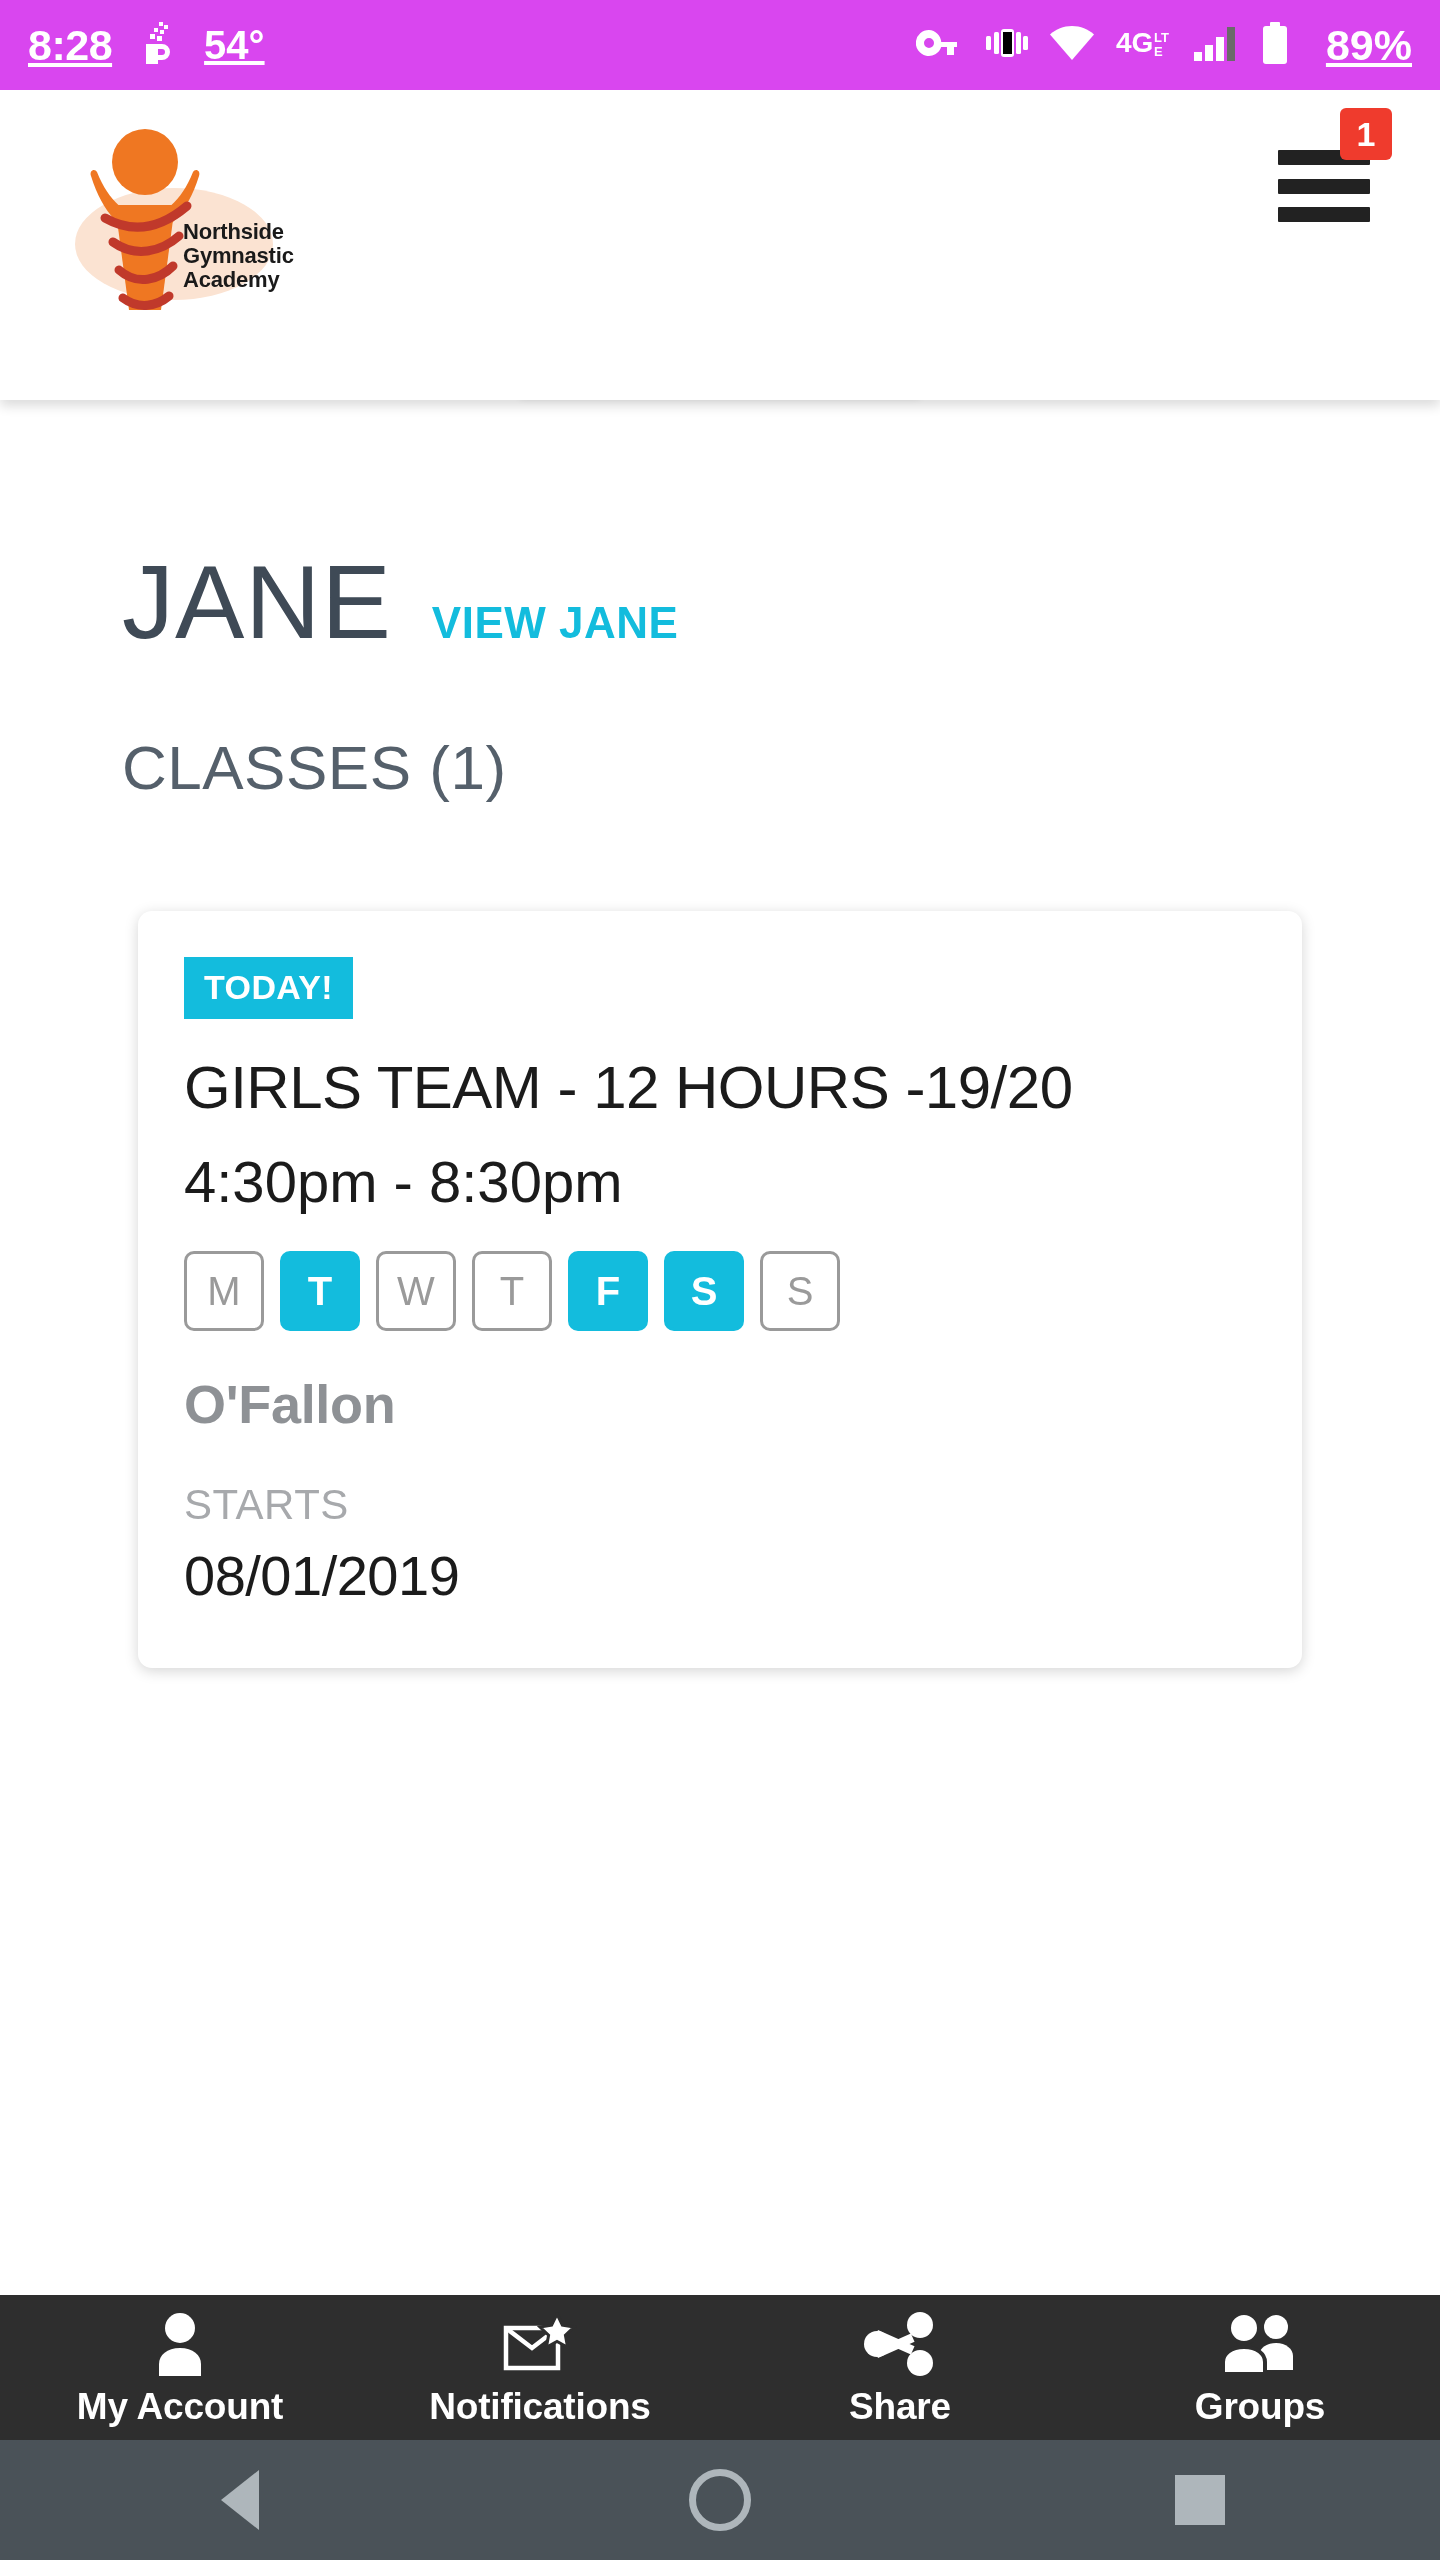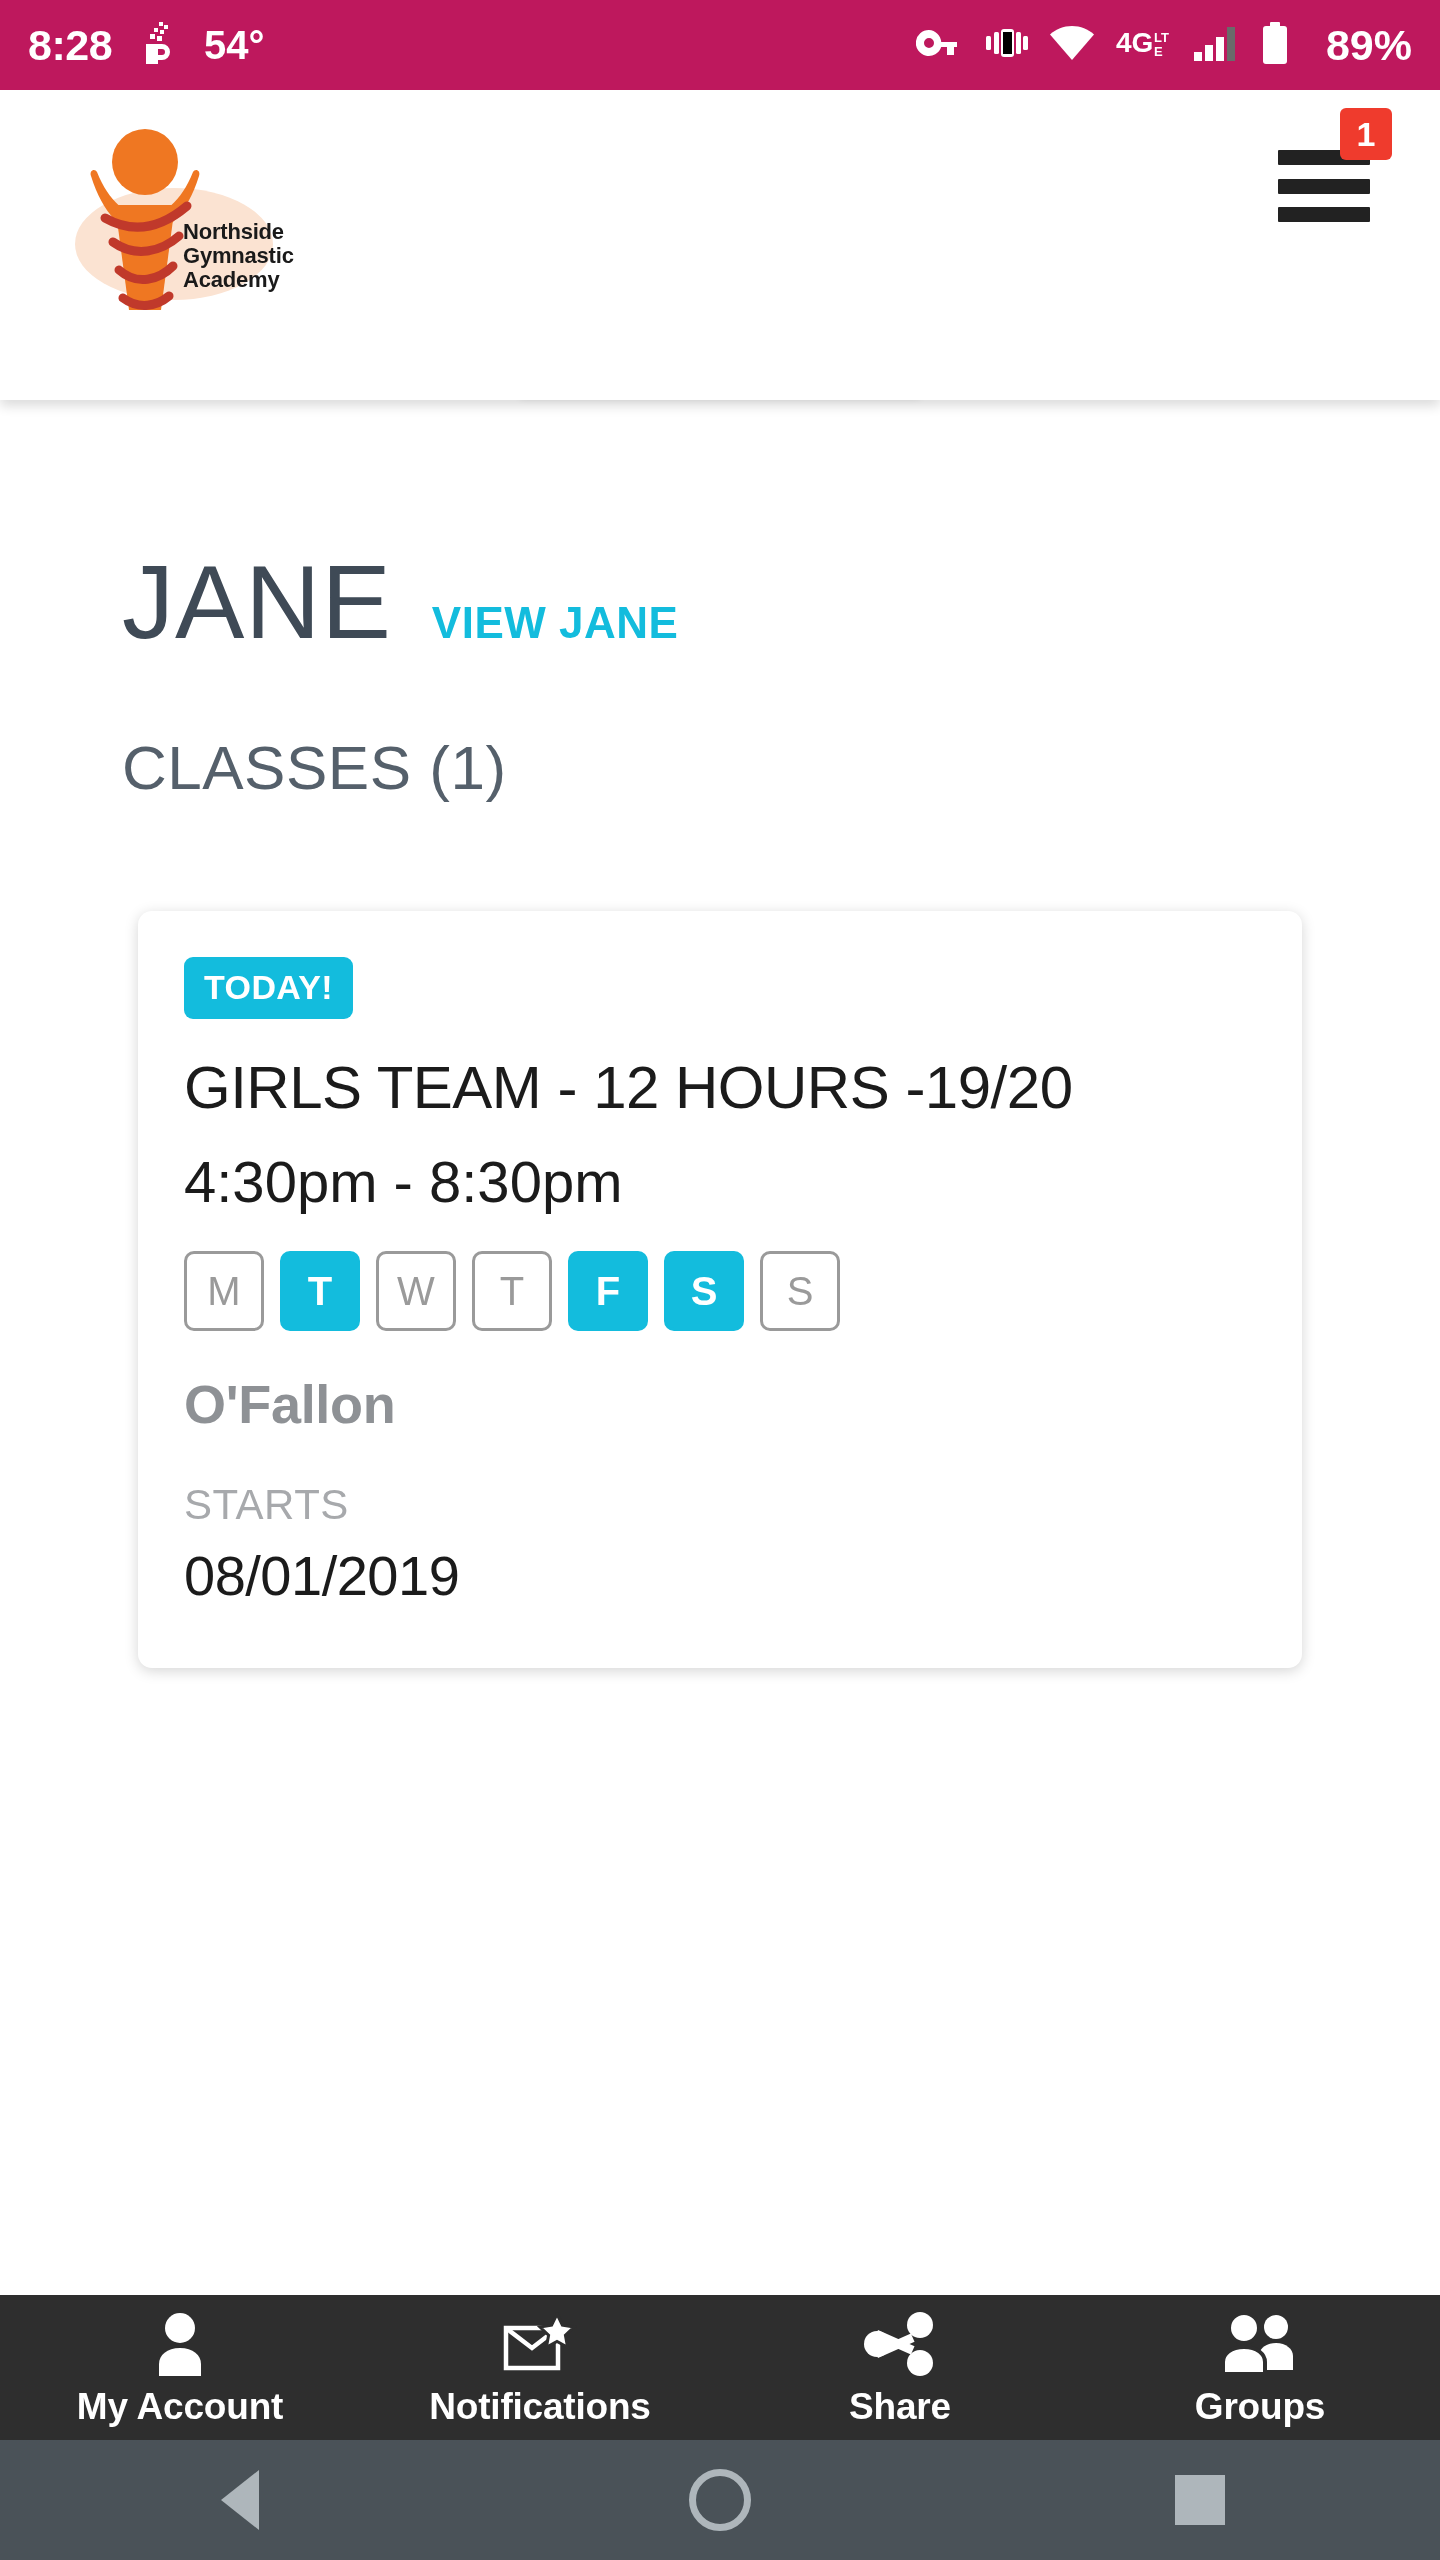--- a/index.html
+++ b/index.html
@@ -6,23 +6,23 @@
   html, body { width:1440px; height:2560px; }
   body {
     font-family: "Liberation Sans", sans-serif;
     background:#ffffff;
     overflow:hidden;
   }
   .phone { width:1440px; height:2560px; position:relative; display:flex; flex-direction:column; background:#fff; }
 
   
   .statusbar {
-    height:90px; background:#be185d; color:#fff;
+    height:90px; background:#d946ef; color:#fff;
     display:flex; align-items:center; justify-content:space-between;
-    padding:0 28px; flex:none;
+    padding:0 28px; flex:none;text-decoration:underline;
   }
   .sb-left { display:flex; align-items:center; gap:26px; }
   .sb-time { font-size:43px; font-weight:700; letter-spacing:-0.5px; line-height:1; }
   .sb-temp { font-size:40px; font-weight:700; line-height:1; }
   .sb-right { display:flex; align-items:center; gap:22px; }
   .sb-batt-pct { font-size:43px; font-weight:700; line-height:1; margin-left:16px; }
   .ico { display:block; }
 
   
   .appheader {
@@ -85,21 +85,21 @@
 
   .card {
     margin:108px 0 0 138px; width:1164px;
     background:#fff; border-radius:14px;
     box-shadow:0 3px 14px rgba(0,0,0,0.17);
     padding:46px 46px 60px 46px;
   }
   .today-badge {
     display:inline-block; background:#13bcdd; color:#fff;
     font-size:34px; font-weight:700; letter-spacing:0.4px;
-    padding:11px 20px 12px 20px; border-radius:9px;
+    padding:11px 20px 12px 20px; border-radius:0;
   }
   .class-title {
     margin-top:34px; font-size:60px; font-weight:400; color:#1b1b1b; letter-spacing:-0.5px;
     white-space:nowrap;
   }
   .class-time {
     margin-top:26px; font-size:58px; font-weight:300; color:#1b1b1b; letter-spacing:0px;
   }
   .days { display:flex; gap:16px; margin-top:36px; }
   .day {

